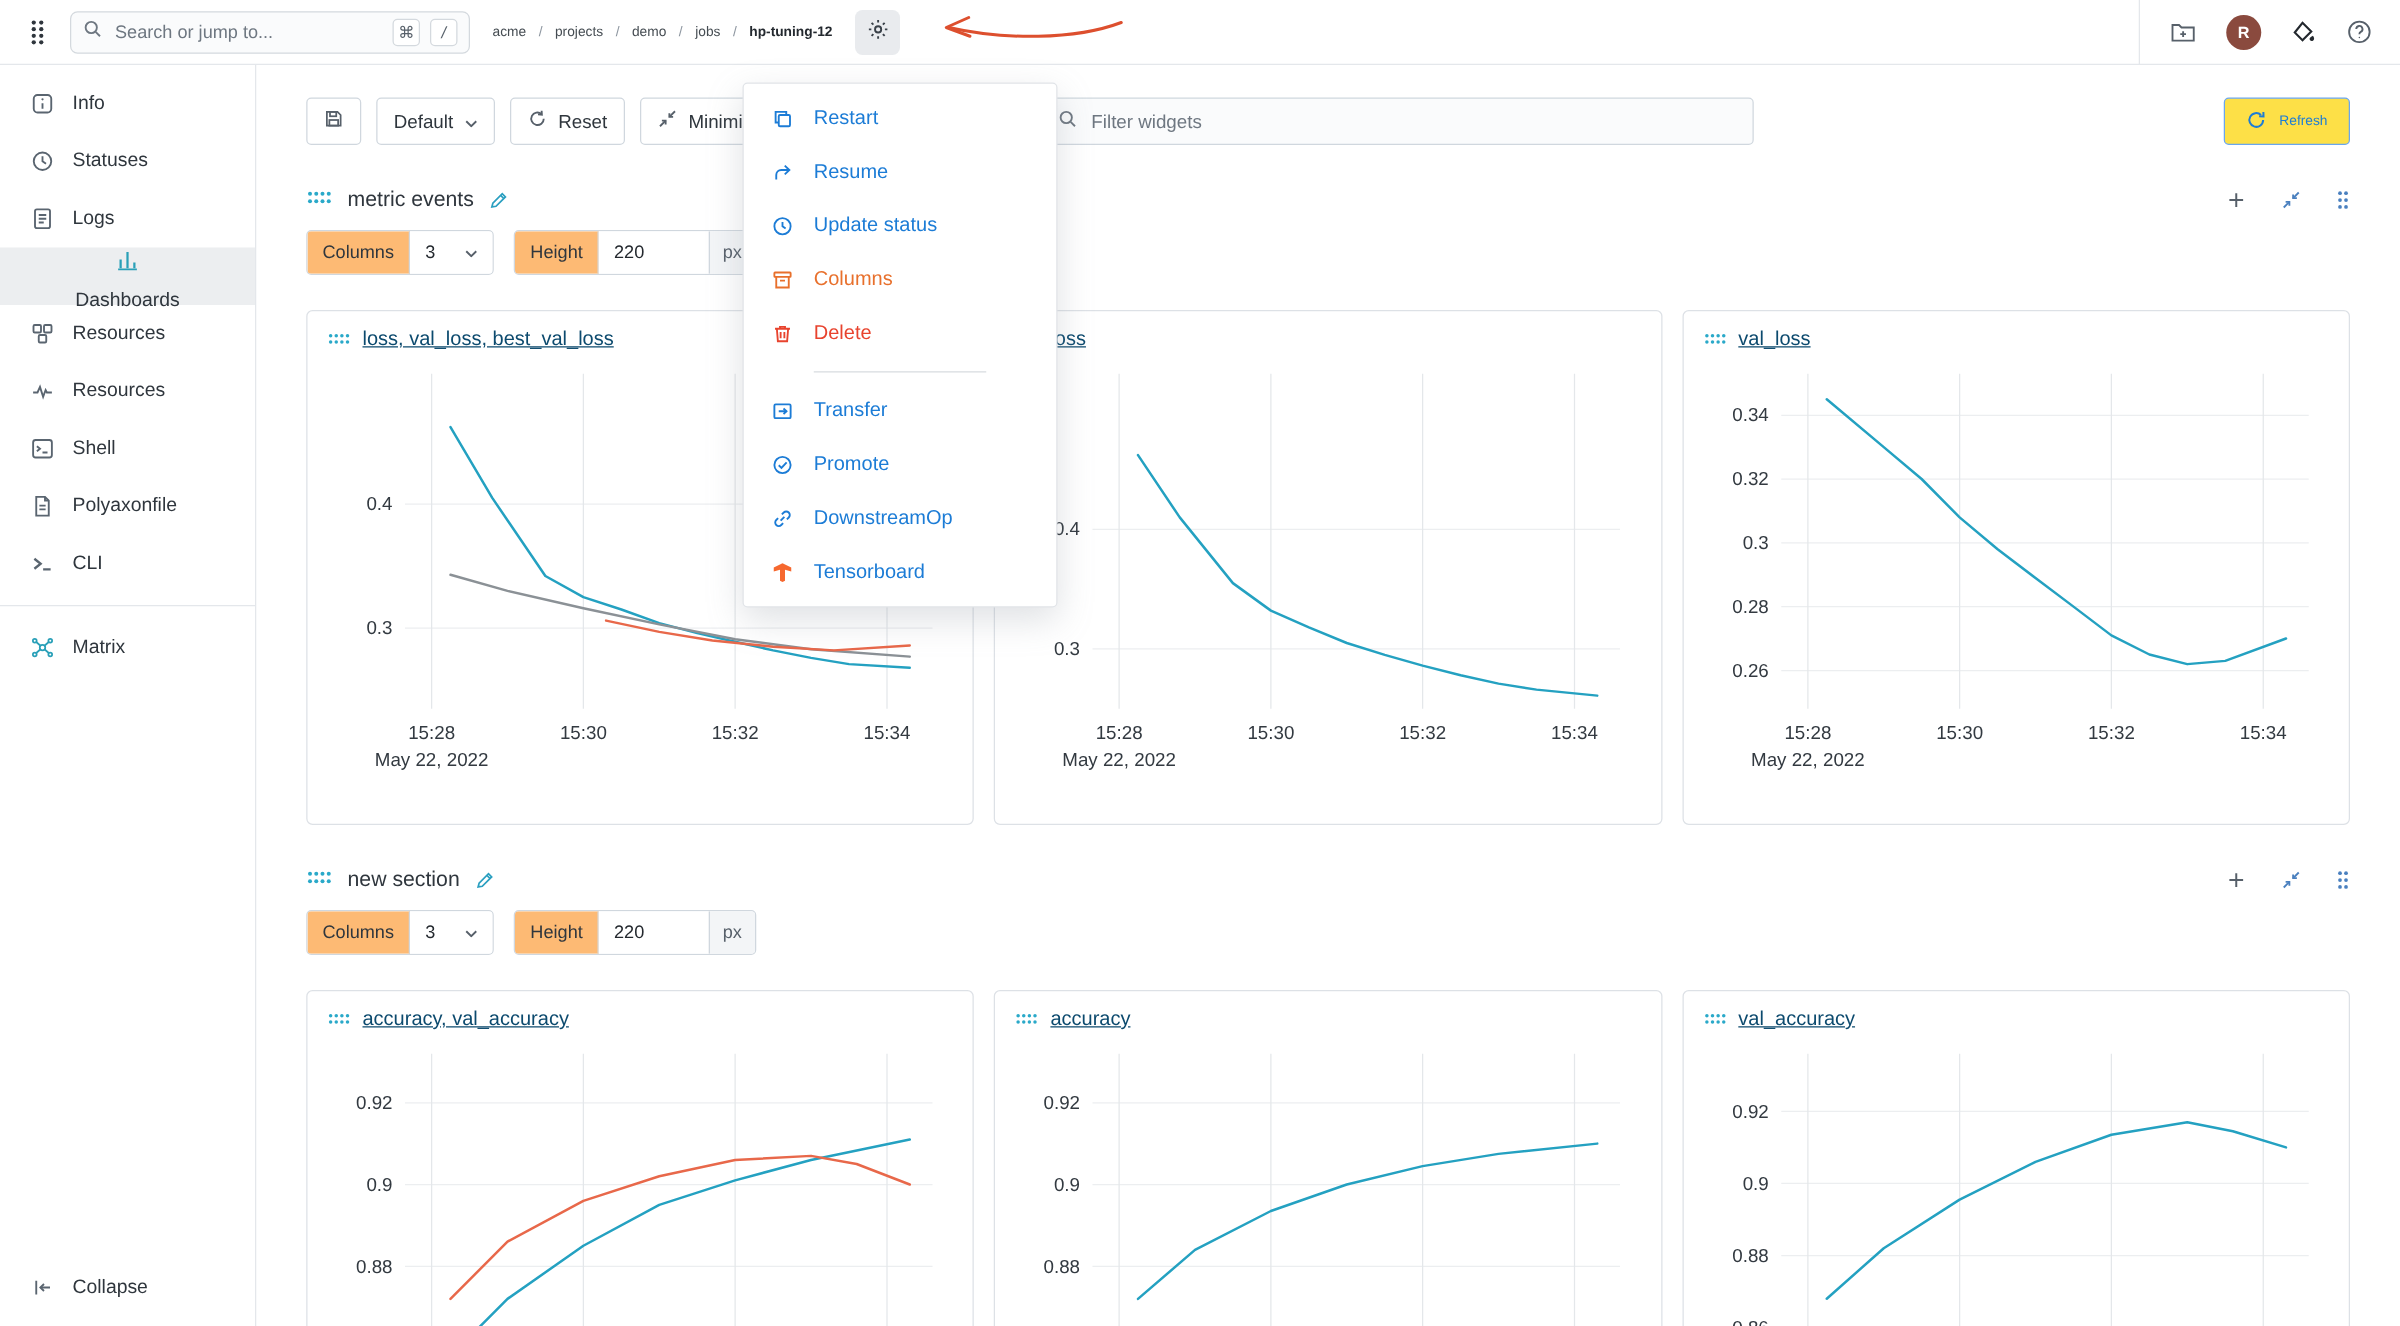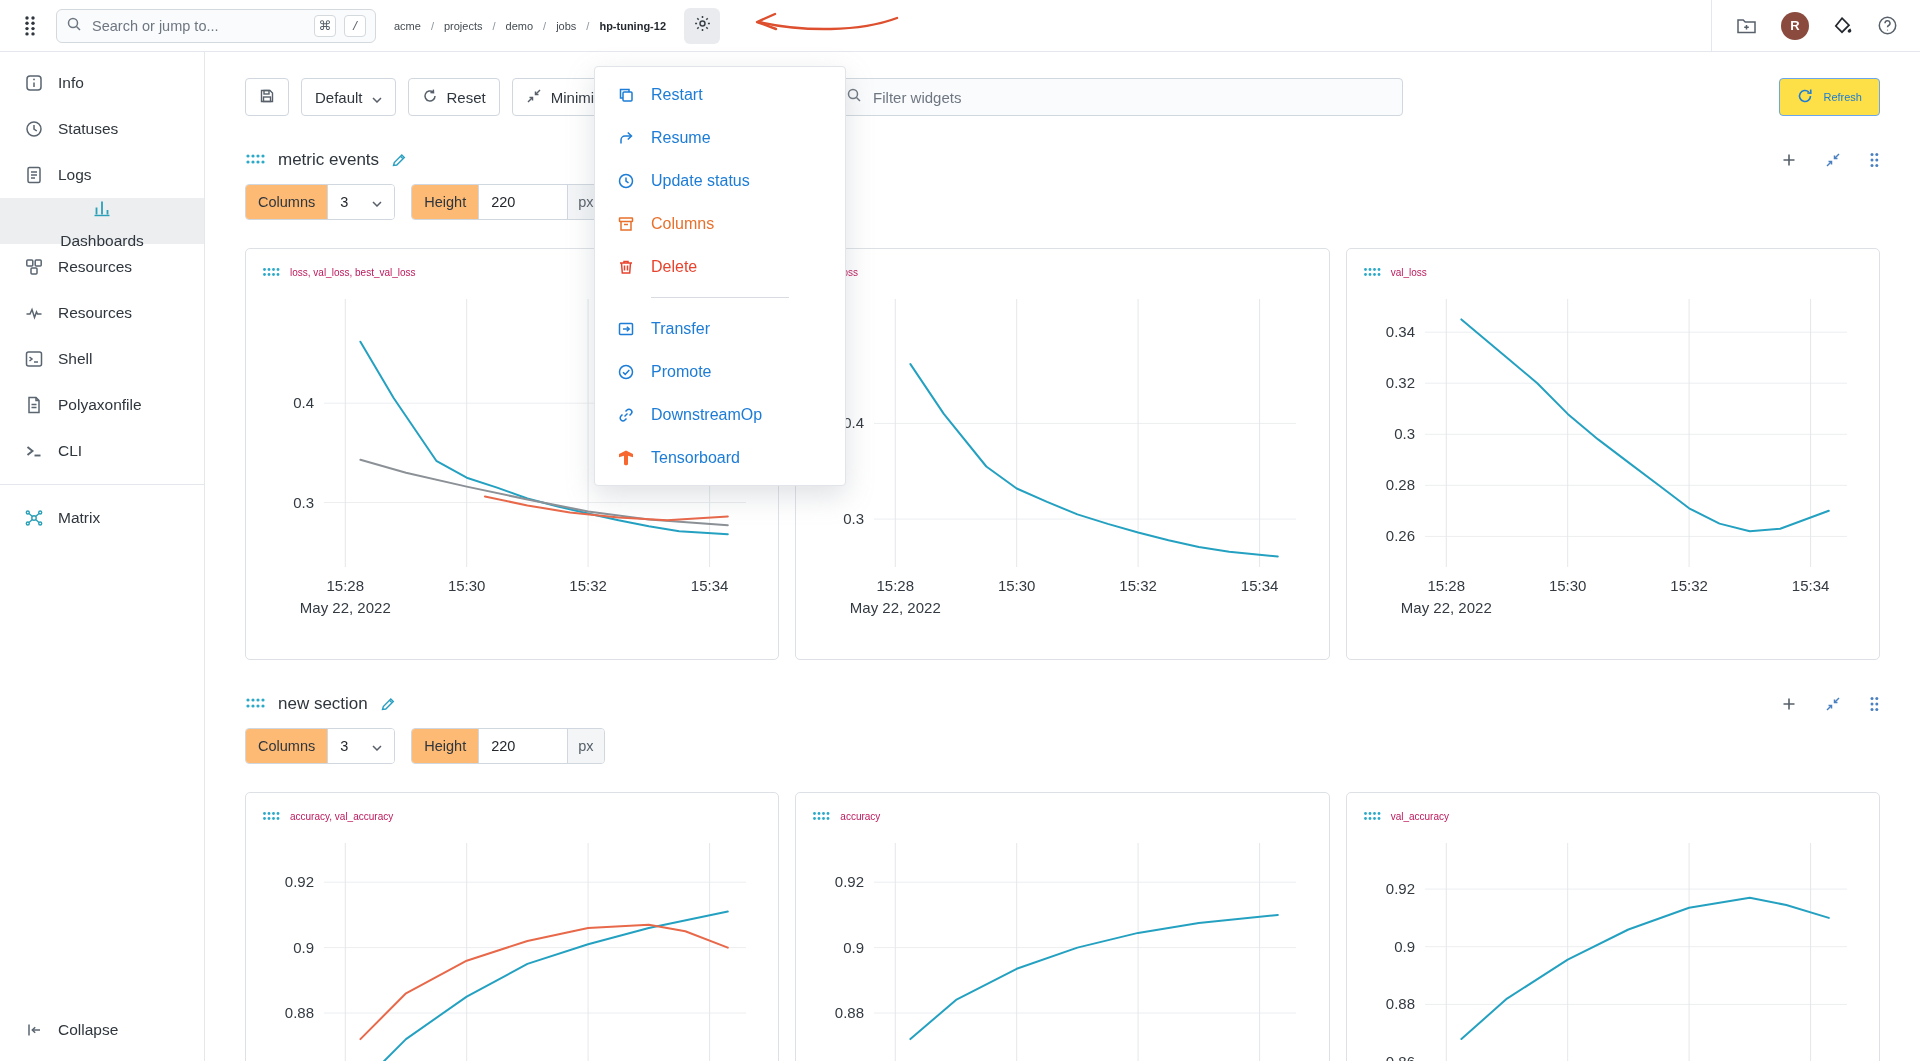--- a/index.html
+++ b/index.html
@@ -75,21 +75,21 @@
   .chip-value { display:flex; align-items:center; gap:24px; padding:0 12px; background:#fff;
                 min-width:58px; justify-content:space-between; cursor:pointer; }
   .height-input { width:88px; border:none; outline:none; font-size:14.5px; padding:0 12px;
                   color:#24292f; background:#fff; font-family:inherit; }
   .chip-suffix { background:#f3f5f7; border-left:1px solid #d0d7de; display:flex;
                  align-items:center; padding:0 10px; color:#57606a; }
 
   .grid3 { display:grid; grid-template-columns:repeat(3,1fr); gap:16px; margin-top:28px; }
   .card { border:1px solid #dde1e6; border-radius:5px; background:#fff; padding:14px 16px; height:412px; }
   .card-header { display:flex; align-items:center; gap:10px; }
-  .card-title { font-size:10px; color:#be185d; }
+  .card-title { font-size:16px; color:#0c4a6e;text-decoration:underline; }
   .chart { height:334px; margin-top:8px; }
 
   
   .menu { position:absolute; left:594px; top:66px; width:252px; background:#fff;
           border:1px solid #e1e4e8; border-radius:4px; padding:6px 0; z-index:50;
           box-shadow:0 10px 28px rgba(140,149,159,.28); }
   .menu-item { height:43px; display:flex; align-items:center; gap:16px; padding:0 22px;
                font-size:16px; color:#1c7cd6; cursor:pointer; }
   .menu-item.warn { color:#e8702c; }
   .menu-item.danger { color:#e8432e; }

